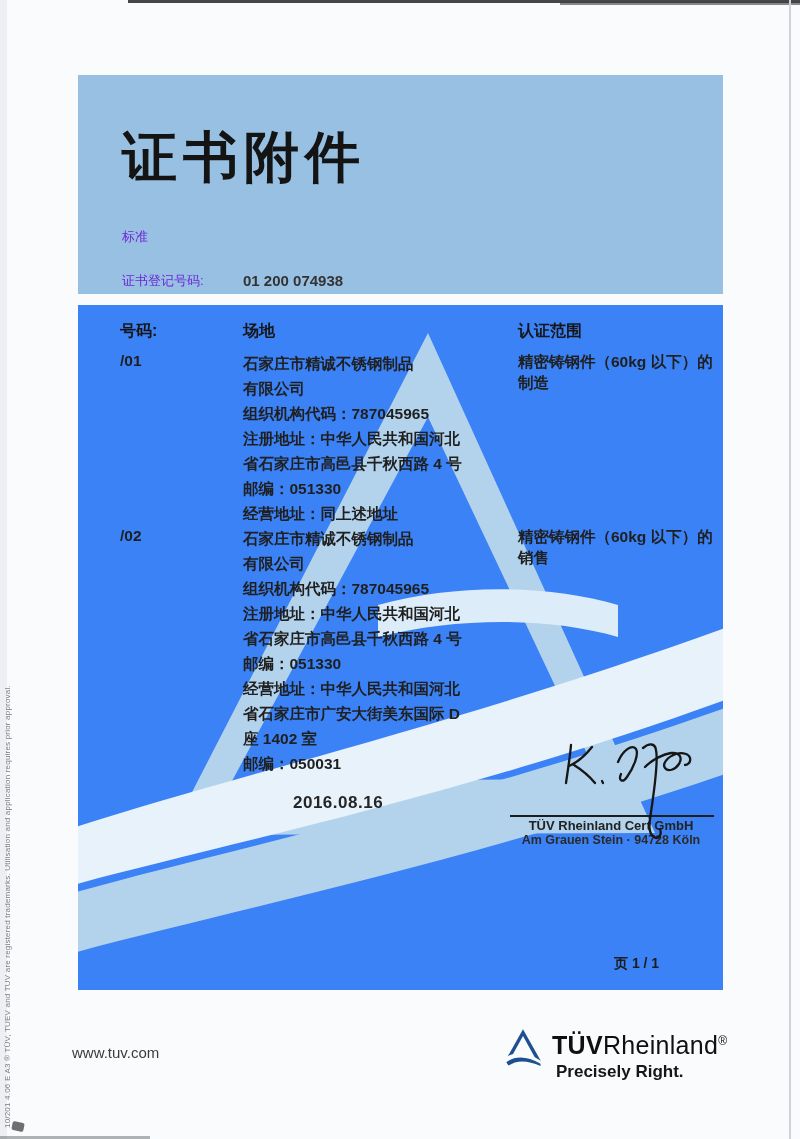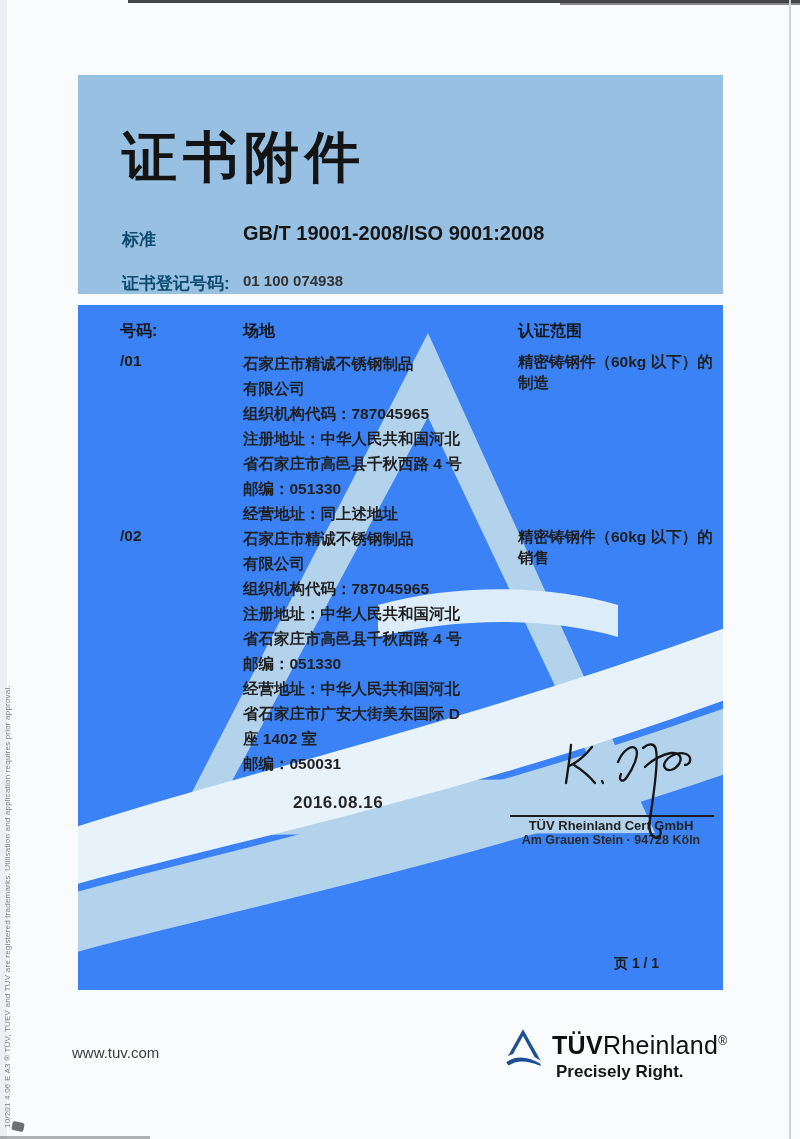--- a/index.html
+++ b/index.html
@@ -14,21 +14,21 @@
   .edge-bottom{position:absolute;left:0;top:1136px;width:150px;height:3px;background:#55585c;opacity:.45;}
   .corner-mark{position:absolute;left:12px;top:1122px;width:12px;height:9px;background:#3d4043;border-radius:2px;
         transform:rotate(12deg);opacity:.75;}
   
   .side-note{position:absolute;left:3px;top:1128px;width:388px;transform:rotate(-90deg);transform-origin:0 0;
         font-size:8px;letter-spacing:.2px;color:#7a7d80;white-space:nowrap;}
   
   .header-band{position:absolute;left:78px;top:75px;width:645px;height:219px;background:#97c0e2;}
   .cert-title{position:absolute;left:44px;top:52px;font-size:55px;line-height:60px;font-weight:700;
         letter-spacing:6px;color:#141414;}
-  .fld-label{position:absolute;font-size:17px;font-weight:700;color:#0c4a6e;}
+  .fld-label{position:absolute;font-size:13px;font-weight:400;color:#6d28d9;}
   .fld-std-label{left:44px;top:153px;}
   .fld-std-value{position:absolute;left:165px;top:147px;font-size:20px;font-weight:700;color:#161616;}
   .fld-reg-label{left:44px;top:197px;}
   .fld-reg-value{position:absolute;left:165px;top:197px;font-size:15px;font-weight:600;color:#333;}
   
   .content-panel{position:absolute;left:78px;top:305px;width:645px;height:685px;background:#3b82f6;}
   .watermark{position:absolute;left:0;top:0;width:645px;height:685px;z-index:0;}
   .col-head{position:absolute;font-size:16px;font-weight:700;color:#161616;z-index:1;}
   .ch-1{left:42px;top:16px;} .ch-2{left:165px;top:16px;text-align:center;} .ch-3{left:440px;top:16px;}
   .cell{position:absolute;font-size:15.5px;font-weight:600;color:#1f1f1f;z-index:1;}
@@ -63,23 +63,22 @@
   <div class="edge-right"></div>
   <div class="edge-left"></div>
   <div class="edge-bottom"></div>
   <div class="corner-mark"></div>
 
   <div class="side-note">10/201 4.06 E A3   ®   TÜV, TUEV and TUV are registered trademarks. Utilisation and application requires prior approval.</div>
 
   <div class="header-band">
     <div class="cert-title">证书附件</div>
     <div class="fld-label fld-std-label">标准</div>
-    <div class="fld-std-value">GB/T 19001-2008/ISO 9001:2008</div>
     <div class="fld-label fld-reg-label">证书登记号码:</div>
-    <div class="fld-reg-value">01 100 074938</div>
+    <div class="fld-reg-value">01 200 074938</div>
   </div>
 
   <div class="content-panel">
 
     <svg class="watermark" viewBox="0 0 645 685" aria-hidden="true">
       <path fill="#b3d3ec" fill-rule="evenodd" d="M350 28 L577 528 L92 530 Z M350 112 L521 474 L154 476 Z"></path>
       <path fill="#dcecf8" d="M300 300 C380 278 470 280 540 300 L540 332 C470 312 380 312 300 332 Z"></path>
       <path fill="#e7f2fa" d="M-5 523 C150 472 380 420 650 322 L650 394 C380 492 150 538 -5 580 Z"></path>
       <path fill="#b3d3ec" d="M-5 588 C150 544 380 498 650 402 L650 468 C380 560 150 606 -5 648 Z"></path>
     </svg>

